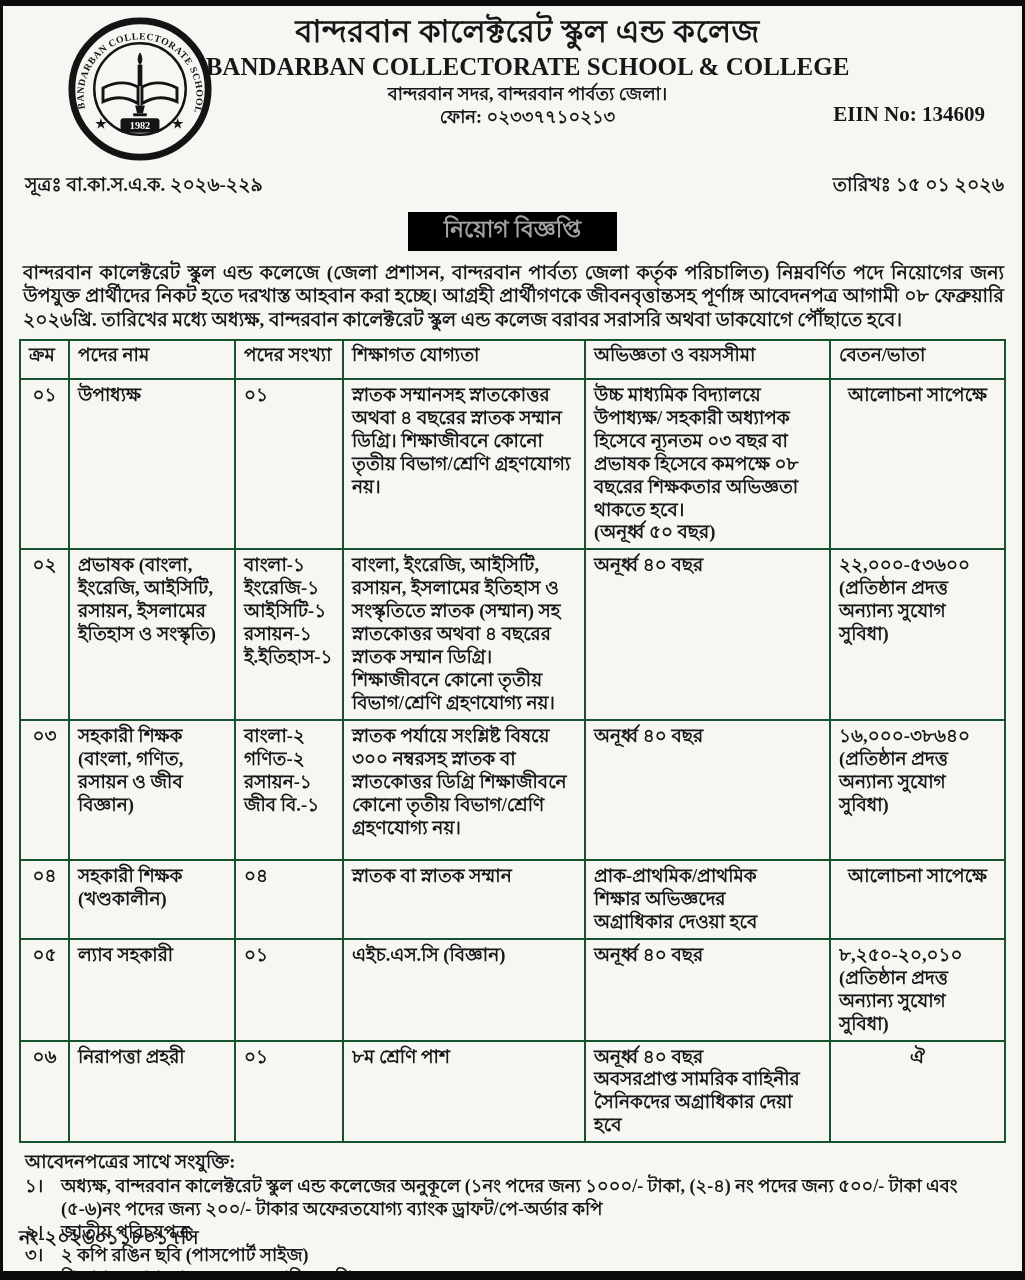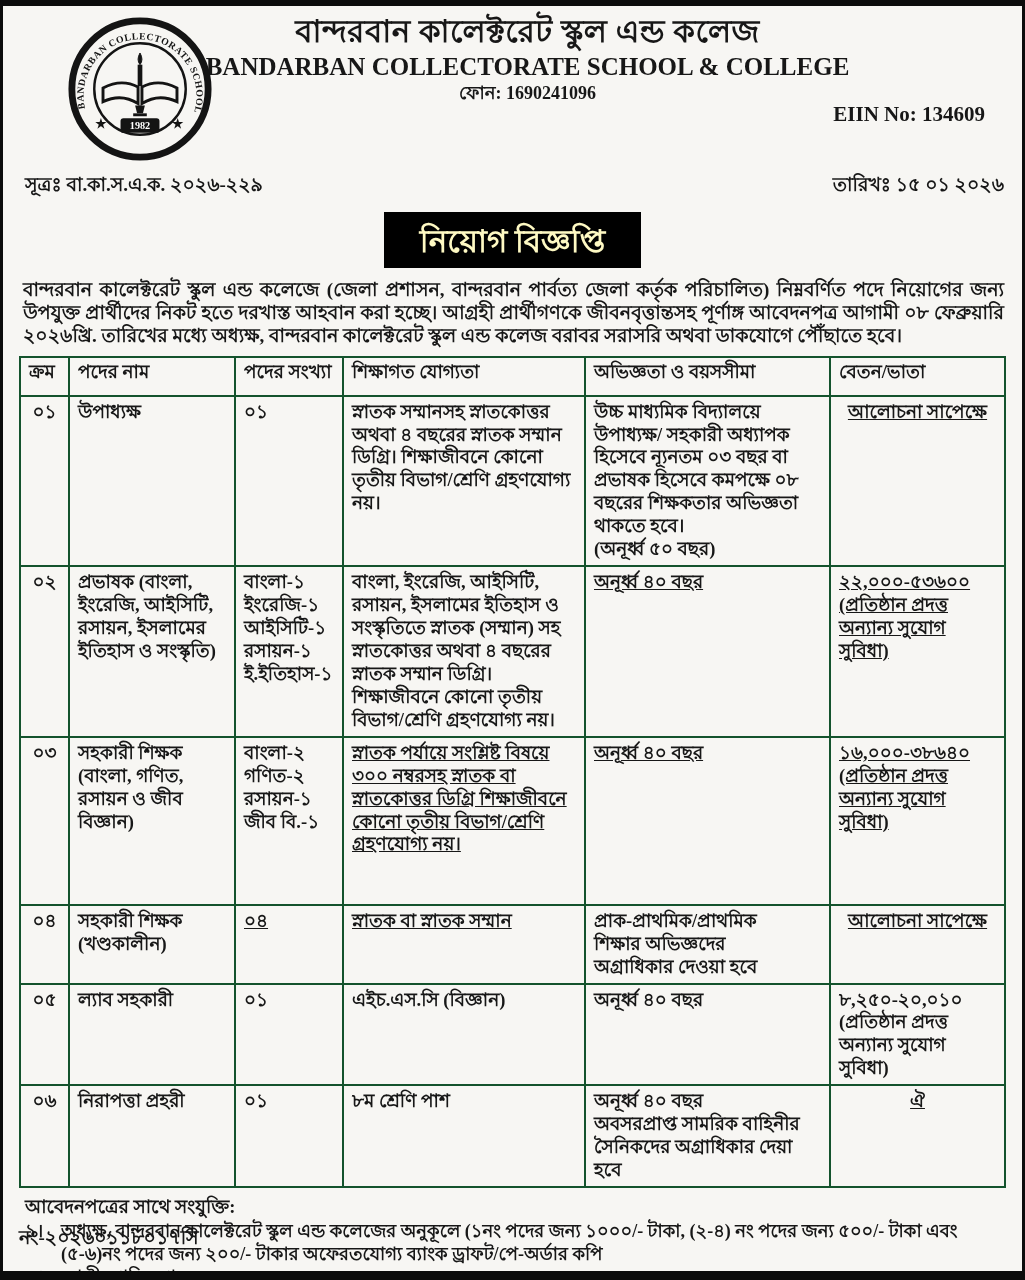--- a/index.html
+++ b/index.html
@@ -23,40 +23,40 @@
   .school-address{font-size:18px;margin-top:3px;}
   .school-phone{font-size:18px;margin-top:2px;}
   .school-email{font-size:21px;font-weight:700;margin-top:2px;}
   .eiin{position:absolute;right:23px;top:88px;font-size:21px;font-weight:700;}
 
   .memo-row{display:flex;justify-content:space-between;align-items:flex-end;
     font-size:19px;margin:6px 4px 0 8px;}
 
   
   .banner-wrap{text-align:center;margin-top:10px;}
-  .banner{display:inline-block;background:#000000;color:#fef9c3;
-    font-size:31px;font-weight:700;padding:13px 36px 9px 36px;line-height:1.1;}
+  .banner{display:inline-block;background:#000000;color:#a3a3a3;
+    font-size:23px;font-weight:700;padding:5px 36px 9px 36px;line-height:1.1;}
 
   
   .intro{font-size:19px;line-height:1.22;text-align:justify;margin:10px 4px 8px 6px;}
 
   
   table.posts{width:985px;margin:0 auto;border-collapse:collapse;table-layout:fixed;}
   table.posts th,table.posts td{
     border:2px solid #14532d;vertical-align:top;
     font-size:18.5px;line-height:1.24;padding:4px 8px;
     white-space:pre-line;overflow:hidden;
   }
   table.posts th{font-weight:700;text-align:left;height:30px;padding-top:3px;}
   th.c,td.c{text-align:center;}
-  td.vm{vertical-align:middle;text-decoration:underline;}
+  td.vm{vertical-align:middle;}
   td.pt{padding-top:26px;}
   tbody tr:nth-child(1){height:136px;}
   tbody tr:nth-child(2){height:152px;}
-  tbody tr:nth-child(3){height:168px;}
+  tbody tr:nth-child(3){height:140px;}
   tbody tr:nth-child(4){height:72px;}
   tbody tr:nth-child(5){height:70px;}
   tbody tr:nth-child(6){height:72px;}
   col.w-serial{width:49px;} col.w-post{width:166px;} col.w-count{width:108px;}
   col.w-qual{width:242px;} col.w-exp{width:245px;} col.w-salary{width:175px;}
 
   
   .attachments{margin:8px 2px 0 8px;font-size:18px;line-height:1.28;}
   .attach-heading{font-weight:700;font-size:18.5px;}
   .attach-item{display:flex;align-items:flex-start;}
@@ -92,21 +92,22 @@
         </g>
         <text x="29" y="115" font-size="13" fill="#141414">★</text>
         <text x="108" y="115" font-size="13" fill="#141414">★</text>
         <rect x="55" y="105" width="40" height="15" rx="3" fill="#141414"></rect>
         <text x="75" y="116.5" font-size="10.5" font-weight="bold" fill="#ffffff" text-anchor="middle">1982</text>
       </svg>
 
       <div class="head-center">
         <div class="school-name-bn">বান্দরবান কালেক্টরেট স্কুল এন্ড কলেজ</div>
         <div class="school-name-en">BANDARBAN COLLECTORATE SCHOOL &amp; COLLEGE</div>
-        <div class="school-phone">ফোন: 1690241096</div>
+        <div class="school-address">বান্দরবান সদর, বান্দরবান পার্বত্য জেলা।</div>
+        <div class="school-phone">ফোন: ০২৩৩৭৭১০২১৩</div>
       </div>
 
       <div class="eiin">EIIN No: 134609</div>
     </div>
 
     <div class="memo-row">
       <span>সূত্রঃ বা.কা.স.এ.ক. ২০২৬-২২৯</span>
       <span>তারিখঃ ১৫ ০১ ২০২৬</span>
     </div>
 

